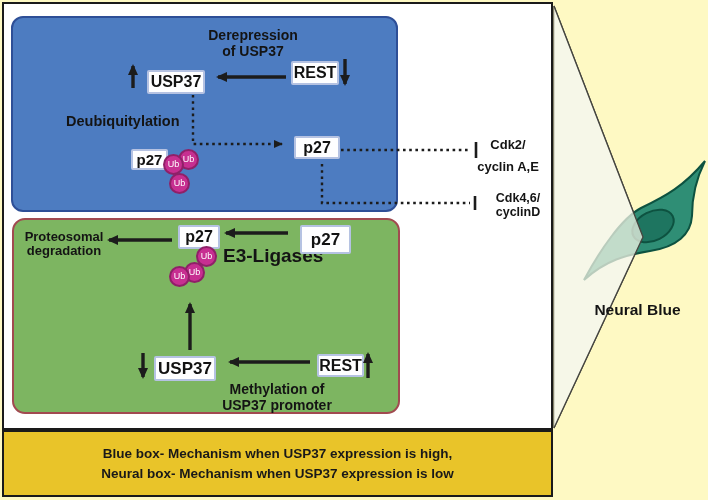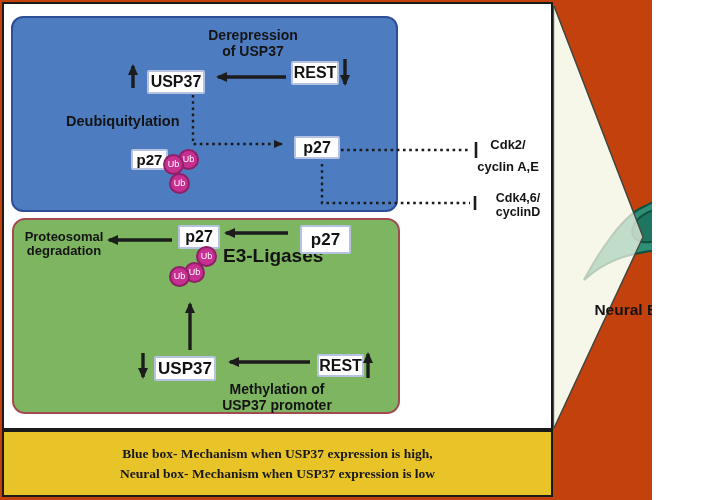--- a/index.html
+++ b/index.html
@@ -1,18 +1,18 @@
 <!DOCTYPE html>
 <html><head>
 <meta charset="utf-8">
 <style>
   html,body{margin:0;padding:0;background:#fff;}
   *{box-sizing:border-box;}
   #stage{
-    position:relative;width:652px;height:500px;background:#c2410c;
+    position:relative;width:708px;height:500px;background:#fef9c3;
     font-family:"Liberation Sans","DejaVu Sans",sans-serif;
     overflow:hidden;color:#111;
   }
   .abs{position:absolute;}
   .pre{white-space:pre-line;}
   
   #main-panel{
     left:2px;top:2px;width:551px;height:428px;
     border:2.5px solid #1a1a1a;background:#ffffff;
   }
@@ -39,21 +39,20 @@
     color:#fff;font-weight:normal;font-size:9px;line-height:1;
   }
   .lbl{font-weight:bold;color:#141414;}
   .ctr{text-align:center;}
   
   #legend-bar{
     left:2px;top:430px;width:551px;height:67px;
     background:#e9c429;border:2.5px solid #1a1a1a;
     display:flex;flex-direction:column;align-items:center;justify-content:center;
     gap:1px;
-    font-family:Liberation Serif, serif;
   }
   #legend-bar .legend-line{font-weight:bold;font-size:13.5px;color:#191919;line-height:19px;}
   #overlay{left:0;top:0;width:708px;height:500px;pointer-events:none;}
   .z5{z-index:5;} .z10{z-index:10;}
 </style>
 </head>
 <body>
 
 <div id="stage">
 

